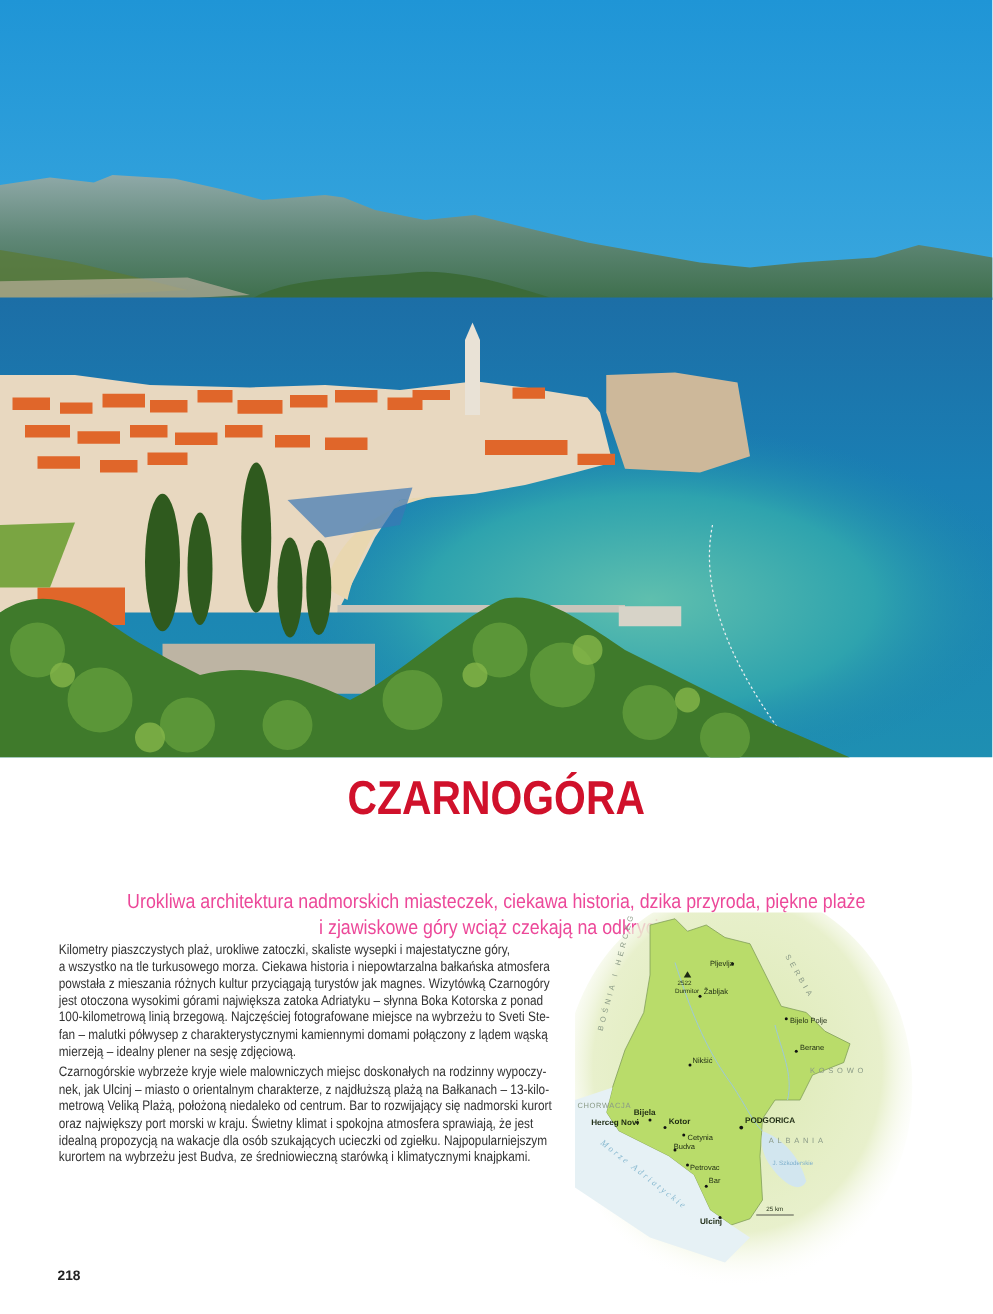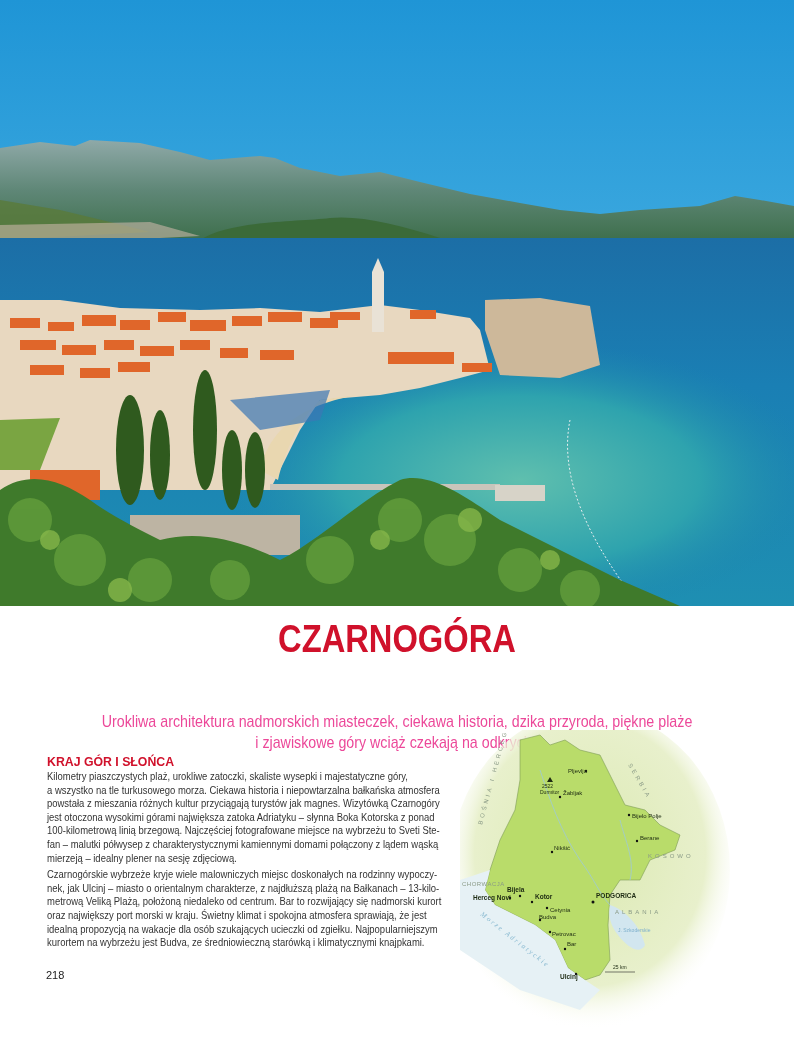--- a/index.html
+++ b/index.html
@@ -17,21 +17,21 @@
     font-size: 16.2px; line-height: 21px; color: #ec4899; margin-top: 43px; }
   .lead span { display: block; transform: scaleX(0.88); transform-origin: center; white-space: nowrap; }
 
   
   .col { position: absolute; left: 47px; top: 754px; width: 400px; }
   .sec-title { font-weight: bold; font-size: 12.3px; color: #d0112b; margin: 0; line-height: 16px; }
   .sec-body { font-size: 11px; line-height: 13.6px; color: #333; margin: 0 0 3px 0; text-align: justify;
     font-family: "Liberation Sans", sans-serif; }
   .sec-body .ln { display: block; white-space: nowrap; transform: scaleX(0.86); transform-origin: left; }
 
-  .page-no { position: absolute; left: 46px; top: 969px; font-size: 11px; font-weight: normal; color: #222; }
+  .page-no { position: absolute; left: 46px; top: 1015px; font-size: 11px; font-weight: bold; color: #222; }
 
   
   .map { position: absolute; left: 460px; top: 730px; width: 270px; height: 300px; }
   .map svg { display: block; }
   .mlabel { font-family: "Liberation Sans", sans-serif; font-size: 6px; fill: #1d2a12; }
   .mlabel.bold { font-weight: bold; font-size: 6.5px; }
   .mcountry { font-family: "Liberation Sans", sans-serif; font-size: 6px; fill: #8a9a86; letter-spacing: 3px; }
   .msea { font-family: "Liberation Serif", serif; font-style: italic; font-size: 7px; fill: #88b9d0; letter-spacing: 2px; }
 </style>
 </head>
@@ -146,21 +146,20 @@
   </svg>
 </div>
 
 <h1 class="title" style="margin:0;">CZARNOGÓRA</h1>
 <div class="lead">
   <span>Urokliwa architektura nadmorskich miasteczek, ciekawa historia, dzika przyroda, piękne plaże</span>
   <span>i zjawiskowe góry wciąż czekają na odkrycie.</span>
 </div>
 
 <div class="col">
-  <h2 class="sec-title">KRAJ GÓR I SŁOŃCA</h2>
   <p class="sec-body">
     <span class="ln">Kilometry piaszczystych plaż, urokliwe zatoczki, skaliste wysepki i majestatyczne góry,</span>
     <span class="ln">a wszystko na tle turkusowego morza. Ciekawa historia i niepowtarzalna bałkańska atmosfera</span>
     <span class="ln">powstała z mieszania różnych kultur przyciągają turystów jak magnes. Wizytówką Czarnogóry</span>
     <span class="ln">jest otoczona wysokimi górami największa zatoka Adriatyku – słynna Boka Kotorska z ponad</span>
     <span class="ln">100-kilometrową linią brzegową. Najczęściej fotografowane miejsce na wybrzeżu to Sveti Ste-</span>
     <span class="ln">fan – malutki półwysep z charakterystycznymi kamiennymi domami połączony z lądem wąską</span>
     <span class="ln">mierzeją – idealny plener na sesję zdjęciową.</span>
   </p>
   <p class="sec-body">

